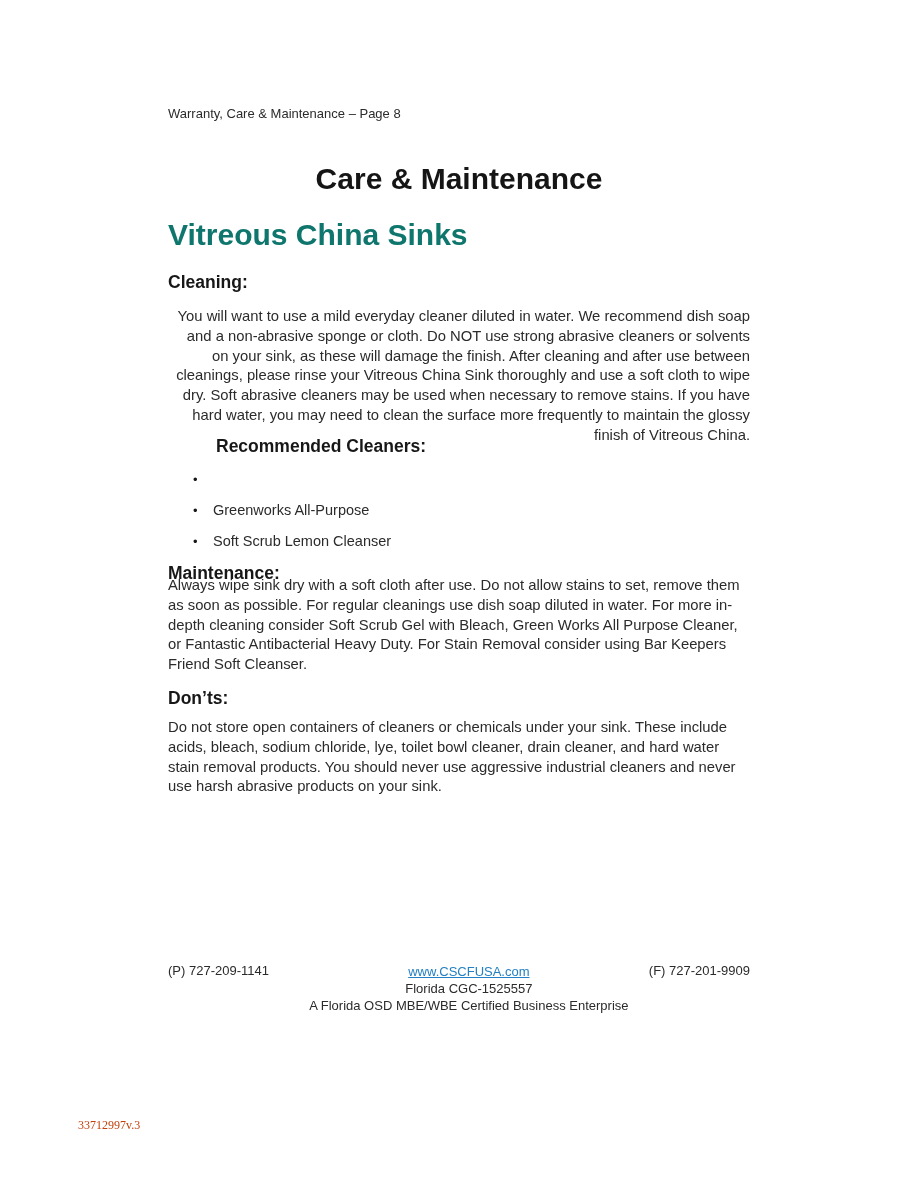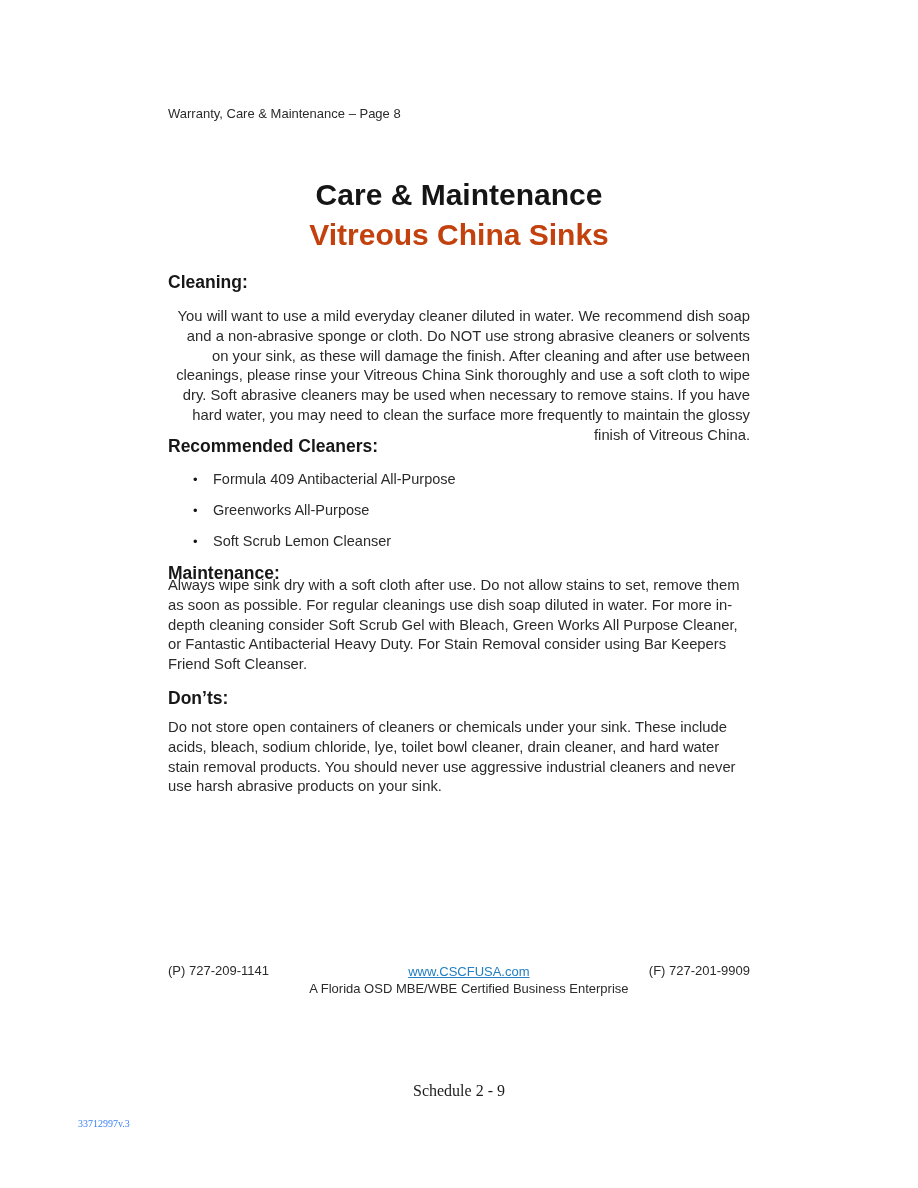--- a/index.html
+++ b/index.html
@@ -21,49 +21,48 @@
   .doc-header {
     position: absolute;
     top: 106px;
     left: 0;
     font-size: 13px;
     color: #2b2b2b;
     text-align: center;
   }
   .title {
     position: absolute;
-    top: 176px;
+    top: 160px;
     left: 0;
     width: 100%;
     text-align: center;
     font-size: 30px;
     font-weight: bold;
     color: #151515;
     line-height: 38px;
   }
   .subtitle {
     position: absolute;
     top: 216px;
     left: 0;
     width: 100%;
-    text-align: center;
     font-size: 30px;
     font-weight: bold;
-    color: #c2410c;
+    color: #0f766e;
     line-height: 38px;
   }
   .section-heading {
     position: absolute;
     left: 0;
     font-size: 17.5px;
     font-weight: bold;
     color: #171717;
   }
   .h-cleaning    { top: 272px; }
-  .h-recommended { top: 436px; }
+  .h-recommended { top: 436px; margin-left: 48px; }
   .h-maintenance { top: 563px; }
   .h-donts       { top: 688px; }
   .body-para {
     position: absolute;
     left: 0;
     width: 582px;
     font-size: 14.8px;
     line-height: 19.8px;
     color: #2b2b2b;
   }
@@ -120,22 +119,22 @@
     text-align: center;
     font-family: "Liberation Serif", serif;
     font-size: 16px;
     color: #1c1c1c;
   }
   .doc-number {
     position: absolute;
     top: 1118px;
     left: 78px;
     font-family: "Liberation Serif", serif;
-    font-size: 10px;
-    color: #3b82f6;
+    font-size: 12px;
+    color: #c2410c;
   }
 </style>
 </head>
 <body>
 
 <div class="page">
 
   <div class="content">
 
     <div class="doc-header">Warranty, Care &amp; Maintenance – Page 8</div>
@@ -146,21 +145,20 @@
 
     <div class="section-heading h-cleaning">Cleaning:</div>
 
     <div class="body-para p-cleaning">You will want to use a mild everyday cleaner diluted in water. We recommend dish soap and a non-abrasive sponge or cloth. Do NOT use strong abrasive cleaners or solvents on your sink, as these will damage the finish. After cleaning and after use between cleanings, please rinse your Vitreous China Sink thoroughly and use a soft cloth to wipe dry. Soft abrasive cleaners may be used when necessary to remove stains. If you have hard water, you may need to clean the surface more frequently to maintain the glossy finish of Vitreous China.</div>
 
     <div class="section-heading h-recommended">Recommended Cleaners:</div>
 
     <div class="bullet-list">
       <div class="bullet-item">
         <span class="bullet-dot">•</span>
-        <span>Formula 409 Antibacterial All-Purpose</span>
       </div>
       <div class="bullet-item">
         <span class="bullet-dot">•</span>
         <span>Greenworks All-Purpose</span>
       </div>
       <div class="bullet-item">
         <span class="bullet-dot">•</span>
         <span>Soft Scrub Lemon Cleanser</span>
       </div>
     </div>
@@ -174,22 +172,22 @@
     <div class="body-para p-donts">Do not store open containers of cleaners or chemicals under your sink. These include acids, bleach, sodium chloride, lye, toilet bowl cleaner, drain cleaner, and hard water stain removal products. You should never use aggressive industrial cleaners and never use harsh abrasive products on your sink.</div>
 
   </div>
 
   <div class="footer-row">
     <div>(P) 727-209-1141</div>
     <div class="footer-center">
       <div>
         <a class="footer-link">www.CSCFUSA.com</a>
       </div>
+      <div>Florida CGC-1525557</div>
       <div>A Florida OSD MBE/WBE Certified Business Enterprise</div>
     </div>
     <div>(F) 727-201-9909</div>
   </div>
 
-  <div class="schedule">Schedule 2 - 9</div>
 
   <div class="doc-number">33712997v.3</div>
 
 </div>
 
 </body></html>

